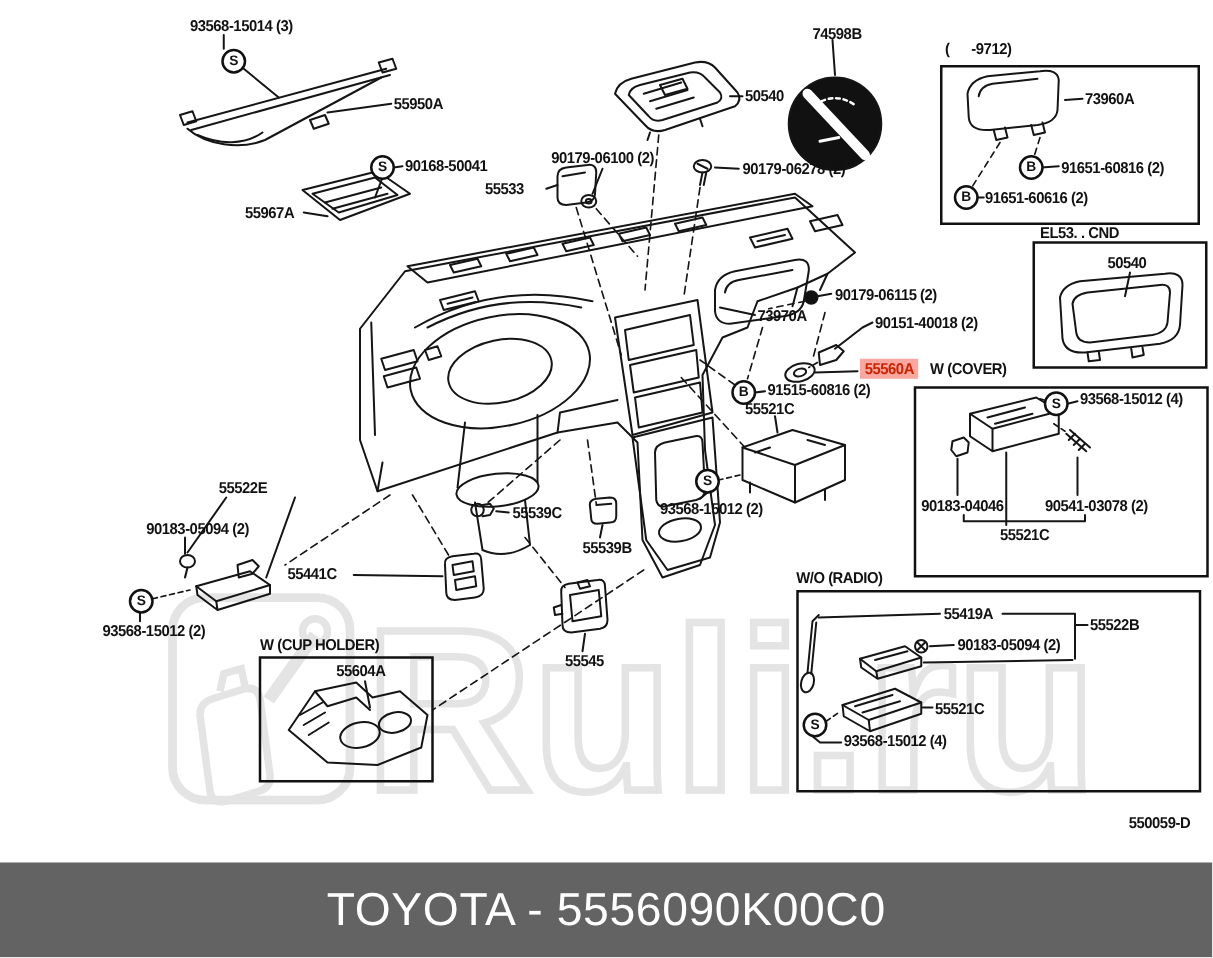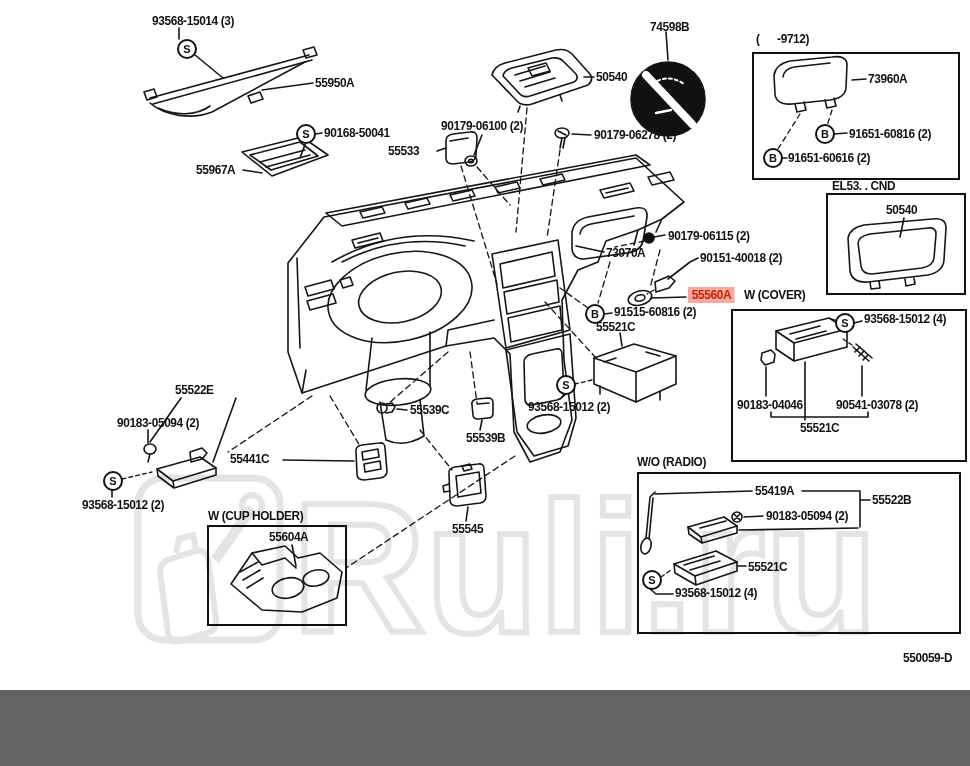--- a/index.html
+++ b/index.html
@@ -317,14 +317,15 @@
       <div class="sym" style="left: 113px; top: 481px;">S</div>
       <div class="sym" style="left: 566px; top: 385px;">S</div>
       <div class="sym" style="left: 845px; top: 323px;">S</div>
       <div class="sym" style="left: 652px; top: 580px;">S</div>
       <div class="sym" style="left: 825px; top: 134px;">B</div>
       <div class="sym" style="left: 773px; top: 158px;">B</div>
       <div class="sym" style="left: 595px; top: 314px;">B</div>
     </div>
 
   <div class="footer">
+    <span>TOYOTA - 5556090K00C0</span>
   </div>
 </div>
 
 </body></html>

